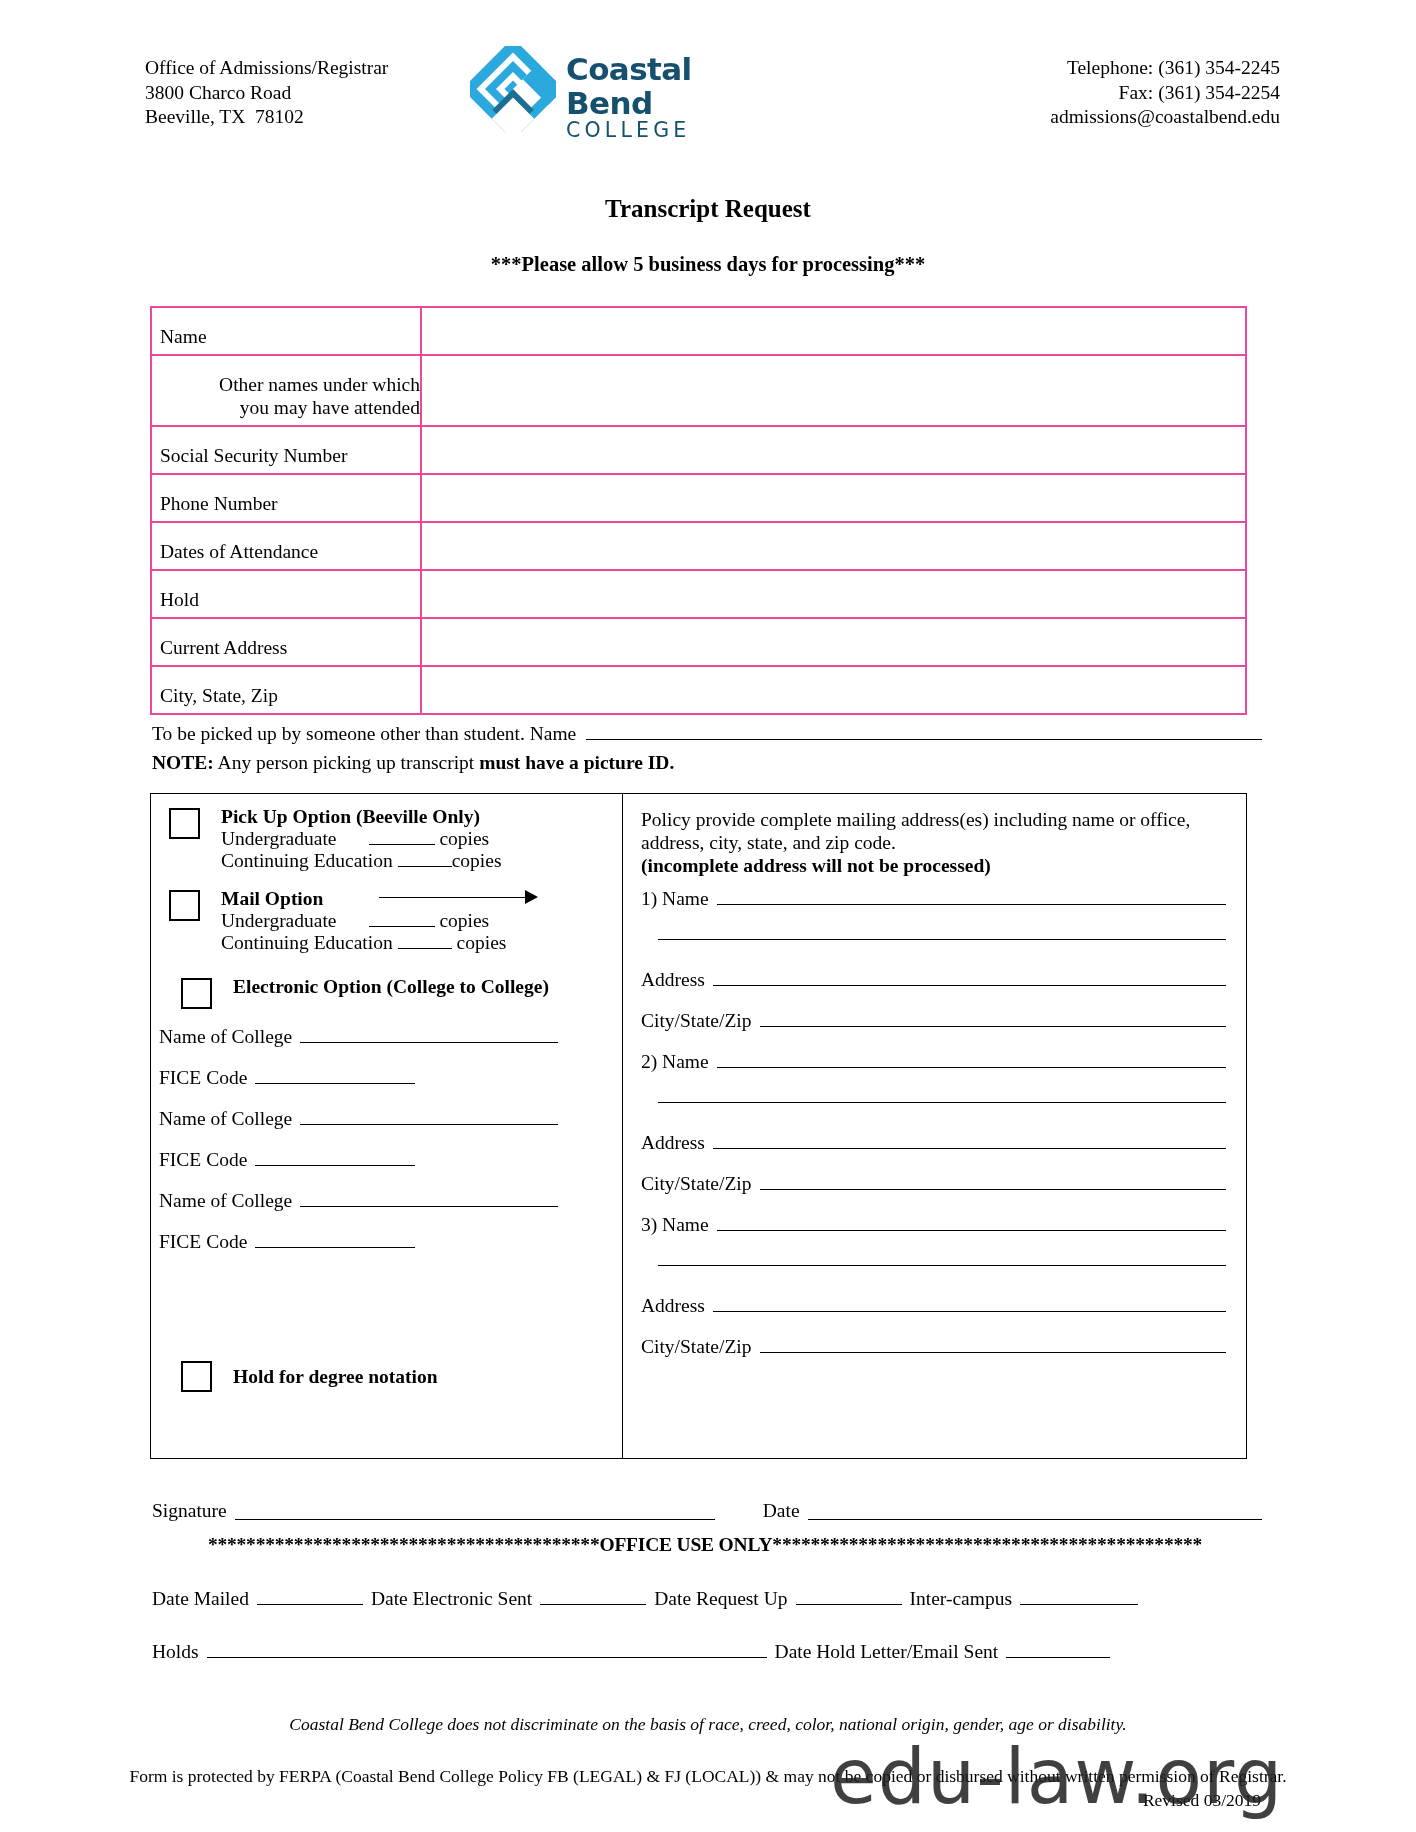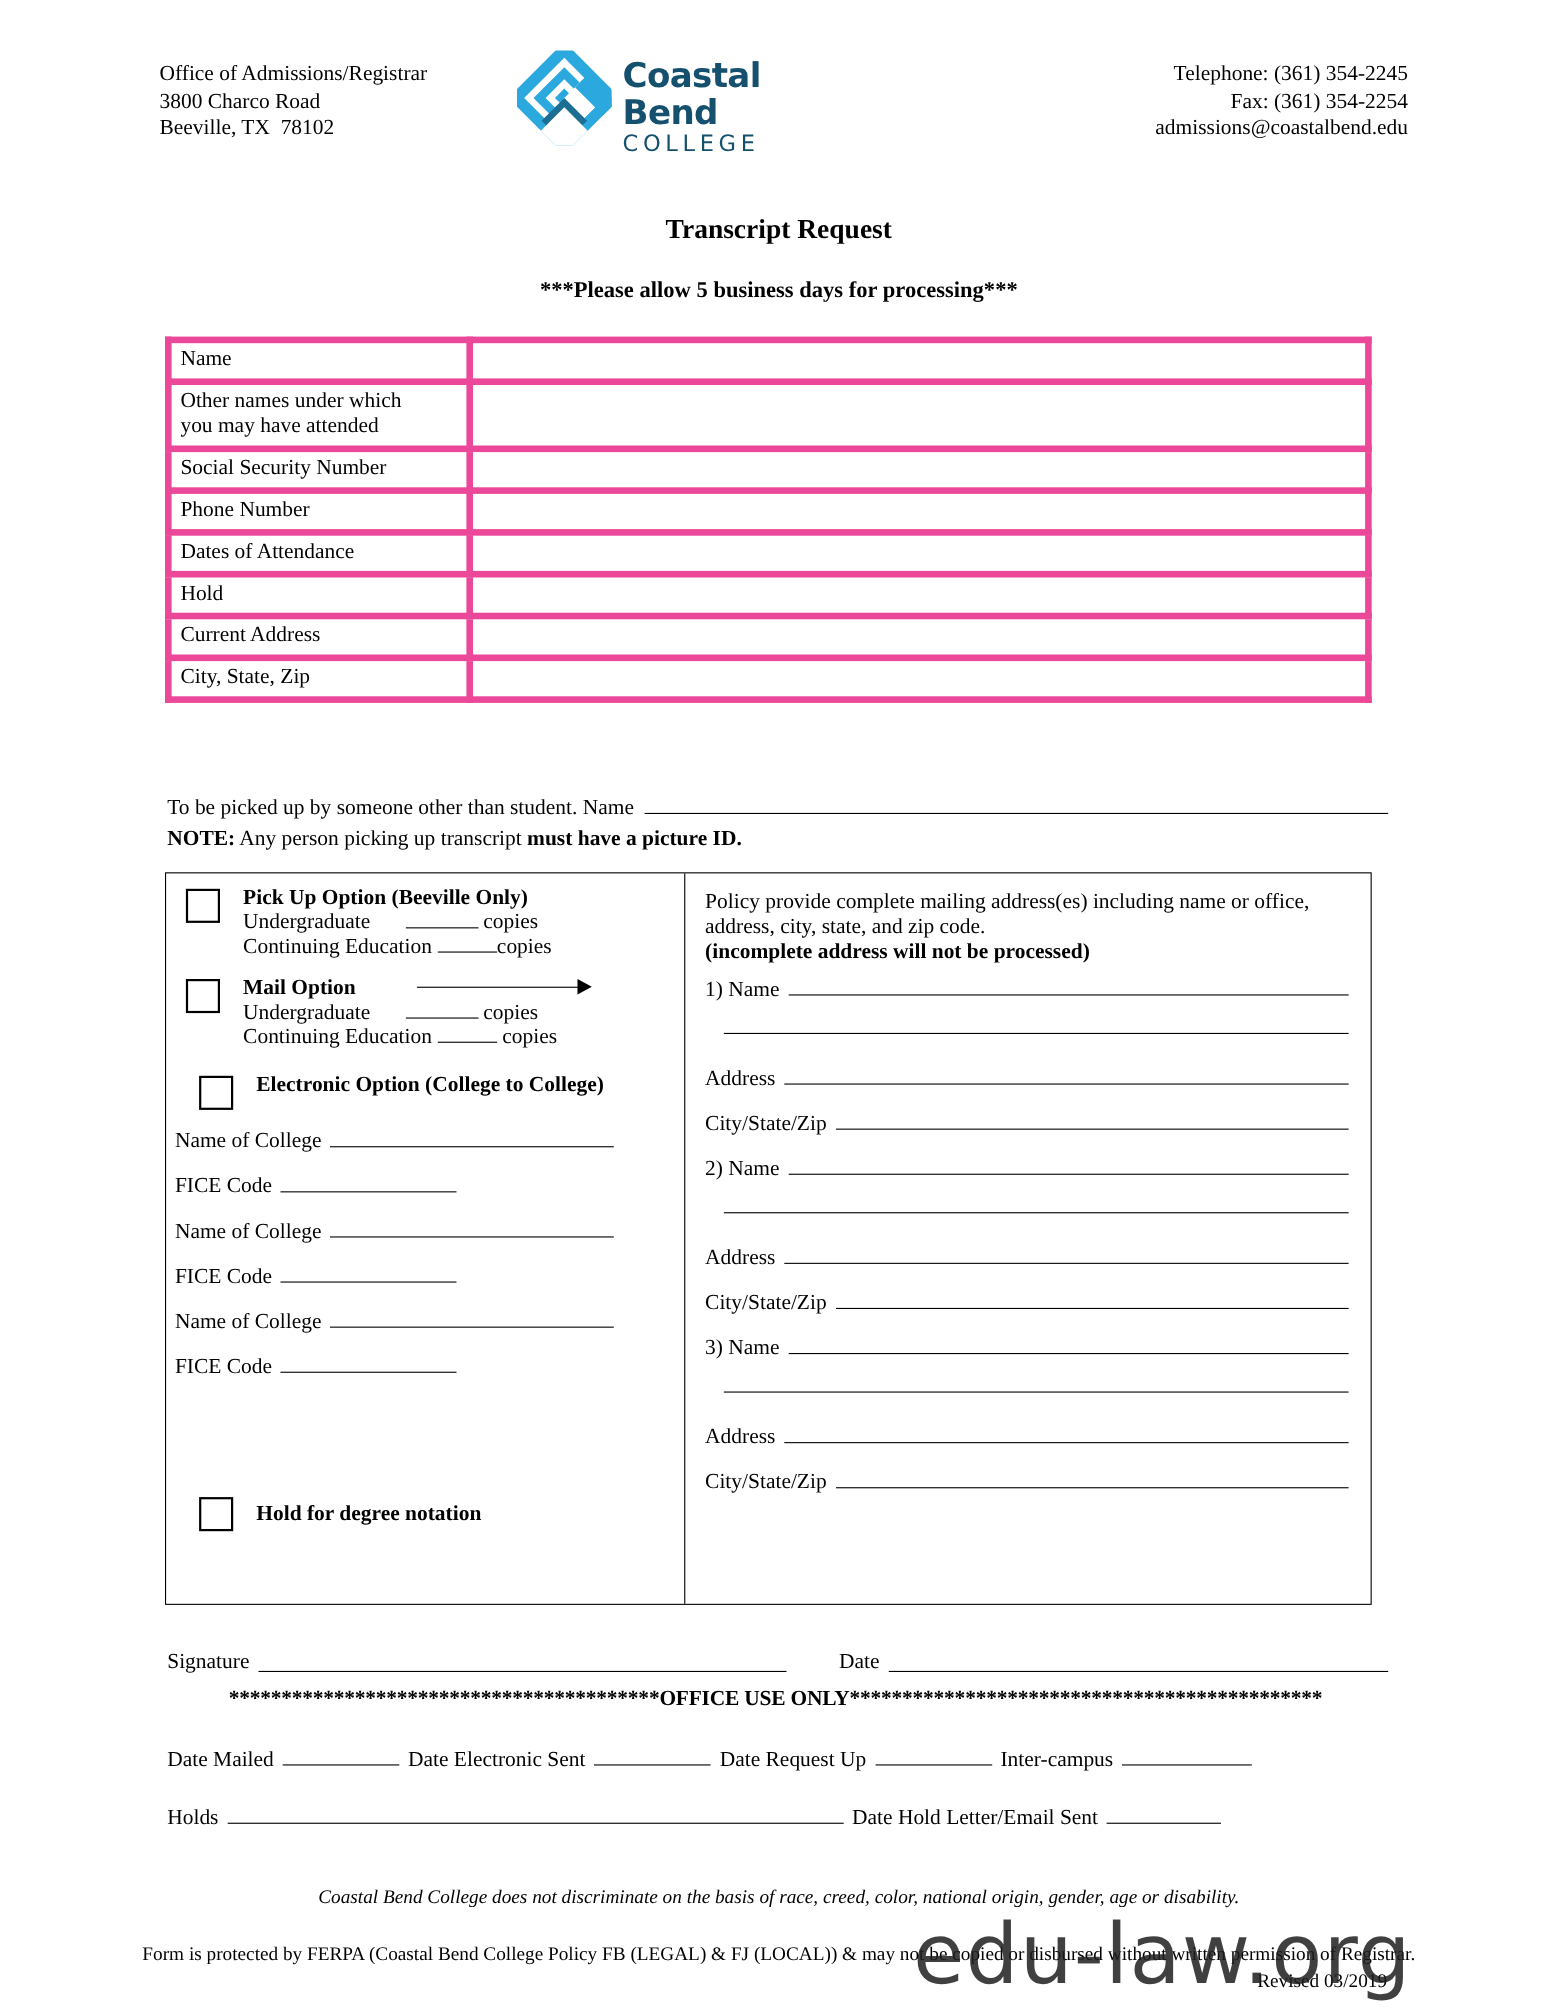--- a/index.html
+++ b/index.html
@@ -97,30 +97,30 @@
 
   
   .info-table {
     position: absolute;
     left: 150px; top: 306px;
     width: 1097px;
     border-collapse: collapse;
     table-layout: fixed;
   }
   .info-table td {
-    border: 6px solid #ec4899;
-    font-size: 19.5px;
-    padding: 3px 0 3px 8px;
+    border: 2px solid #ec4899;
+    font-size: 19.5px;
+    padding: 17px 0 3px 8px;
     vertical-align: top;
     line-height: 23px;
     margin-top: 36px;
   }
   .info-table td.lbl { width: 260px; }
   .info-table tr.r1 td { height: 26px; }
-  .info-table tr.r2 td { height: 49px; }
+  .info-table tr.r2 td { height: 49px; text-align: right; }
 
   
   .pickup-line {
     position: absolute;
     left: 152px; top: 722px;
     width: 1110px;
     font-size: 19.5px;
     display: flex;
     align-items: baseline;
   }

